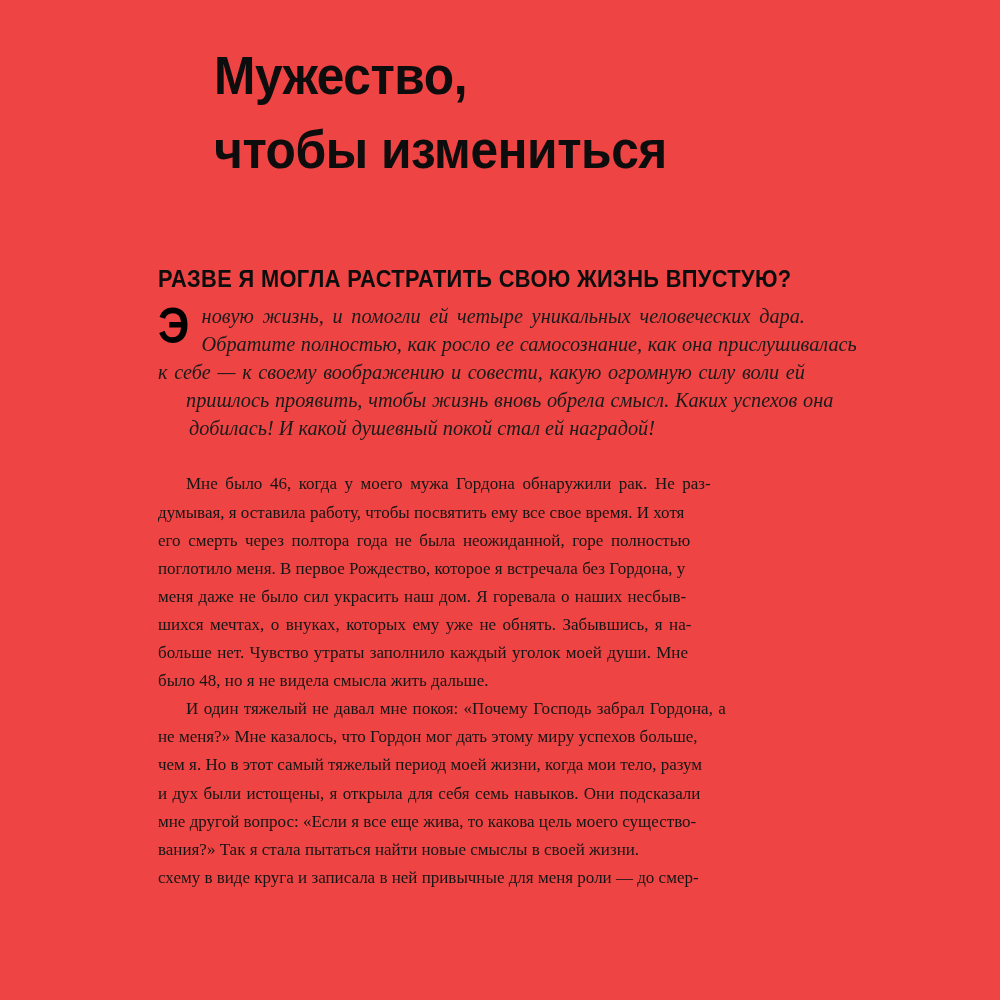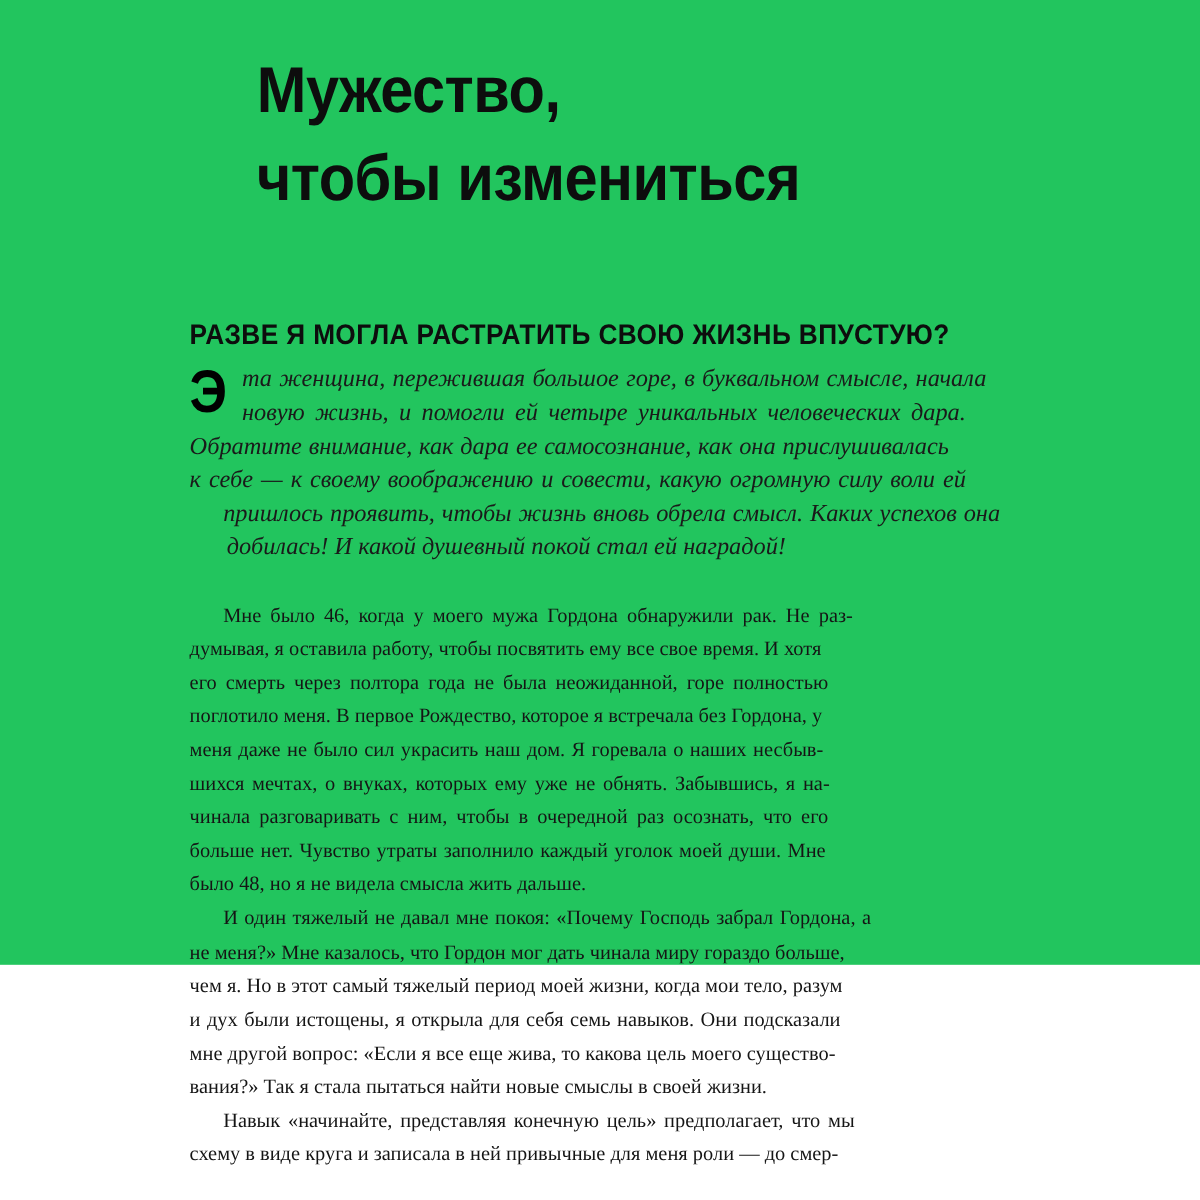--- a/index.html
+++ b/index.html
@@ -13,23 +13,23 @@
     height: 1000px;
     overflow: hidden;
     font-family: "Liberation Serif", "DejaVu Serif", serif;
     color: #111111;
     -webkit-font-smoothing: antialiased;
   }
 
   .page {
     position: relative;
     width: 1000px;
-    height: 804px;
+    height: 1000px;
     box-sizing: border-box;
-    background: #22c55e;
+    background: #ef4444;
   }
 
   
   .chapter-title {
     position: absolute;
     left: 214px;
     top: 2px;
     width: 700px;
     font-family: "Liberation Sans Narrow", "Liberation Sans", "DejaVu Sans", sans-serif;
     font-weight: 700;
@@ -130,49 +130,46 @@
   <h1 class="chapter-title">Мужество,
 чтобы измениться</h1>
 
   <h2 class="section-heading">РАЗВЕ Я МОГЛА РАСТРАТИТЬ СВОЮ ЖИЗНЬ ВПУСТУЮ?</h2>
 
   <div class="text-column">
 
     <p class="lead">
       <span class="dropcap">Э</span>
       <span class="lead-lines">
-        <span class="ln j1">та женщина, пережившая большое горе, в буквальном смысле, начала</span>
         <span class="ln j2">новую жизнь, и помогли ей четыре уникальных человеческих дара.</span>
-        <span class="ln j3">Обратите внимание, как дара ее самосознание, как она прислушивалась</span>
+        <span class="ln j3">Обратите полностью, как росло ее самосознание, как она прислушивалась</span>
         <span class="ln j4">к себе — к своему воображению и совести, какую огромную силу воли ей</span>
         <span class="ln j5">пришлось проявить, чтобы жизнь вновь обрела смысл. Каких успехов она</span>
         <span class="ln j6">добилась! И какой душевный покой стал ей наградой!</span>
       </span>
     </p>
 
     <p class="body-par">
       <span class="ln ind ws3">Мне было 46, когда у моего мужа Гордона обнаружили рак. Не раз-</span>
       <span class="ln ws0">думывая, я оставила работу, чтобы посвятить ему все свое время. И хотя</span>
       <span class="ln ws3">его смерть через полтора года не была неожиданной, горе полностью</span>
       <span class="ln ws0">поглотило меня. В первое Рождество, которое я встречала без Гордона, у</span>
       <span class="ln ws1">меня даже не было сил украсить наш дом. Я горевала о наших несбыв-</span>
       <span class="ln ws2">шихся мечтах, о внуках, которых ему уже не обнять. Забывшись, я на-</span>
-      <span class="ln ws3">чинала разговаривать с ним, чтобы в очередной раз осознать, что его</span>
       <span class="ln ws1">больше нет. Чувство утраты заполнило каждый уголок моей души. Мне</span>
       <span class="ln ws0">было 48, но я не видела смысла жить дальше.</span>
     </p>
 
     <p class="body-par">
       <span class="ln ind ws1">И один тяжелый не давал мне покоя: «Почему Господь забрал Гордона, а</span>
-      <span class="ln ws0">не меня?» Мне казалось, что Гордон мог дать чинала миру гораздо больше,</span>
+      <span class="ln ws0">не меня?» Мне казалось, что Гордон мог дать этому миру успехов больше,</span>
       <span class="ln ws0">чем я. Но в этот самый тяжелый период моей жизни, когда мои тело, разум</span>
       <span class="ln ws1">и дух были истощены, я открыла для себя семь навыков. Они подсказали</span>
       <span class="ln ws0">мне другой вопрос: «Если я все еще жива, то какова цель моего существо-</span>
       <span class="ln ws0">вания?» Так я стала пытаться найти новые смыслы в своей жизни.</span>
     </p>
 
     <p class="body-par">
-      <span class="ln ind ws2">Навык «начинайте, представляя конечную цель» предполагает, что мы</span>
       <span class="ln ws0">схему в виде круга и записала в ней привычные для меня роли — до смер-</span>
     </p>
 
   </div>
 </div>
 
 </body></html>

